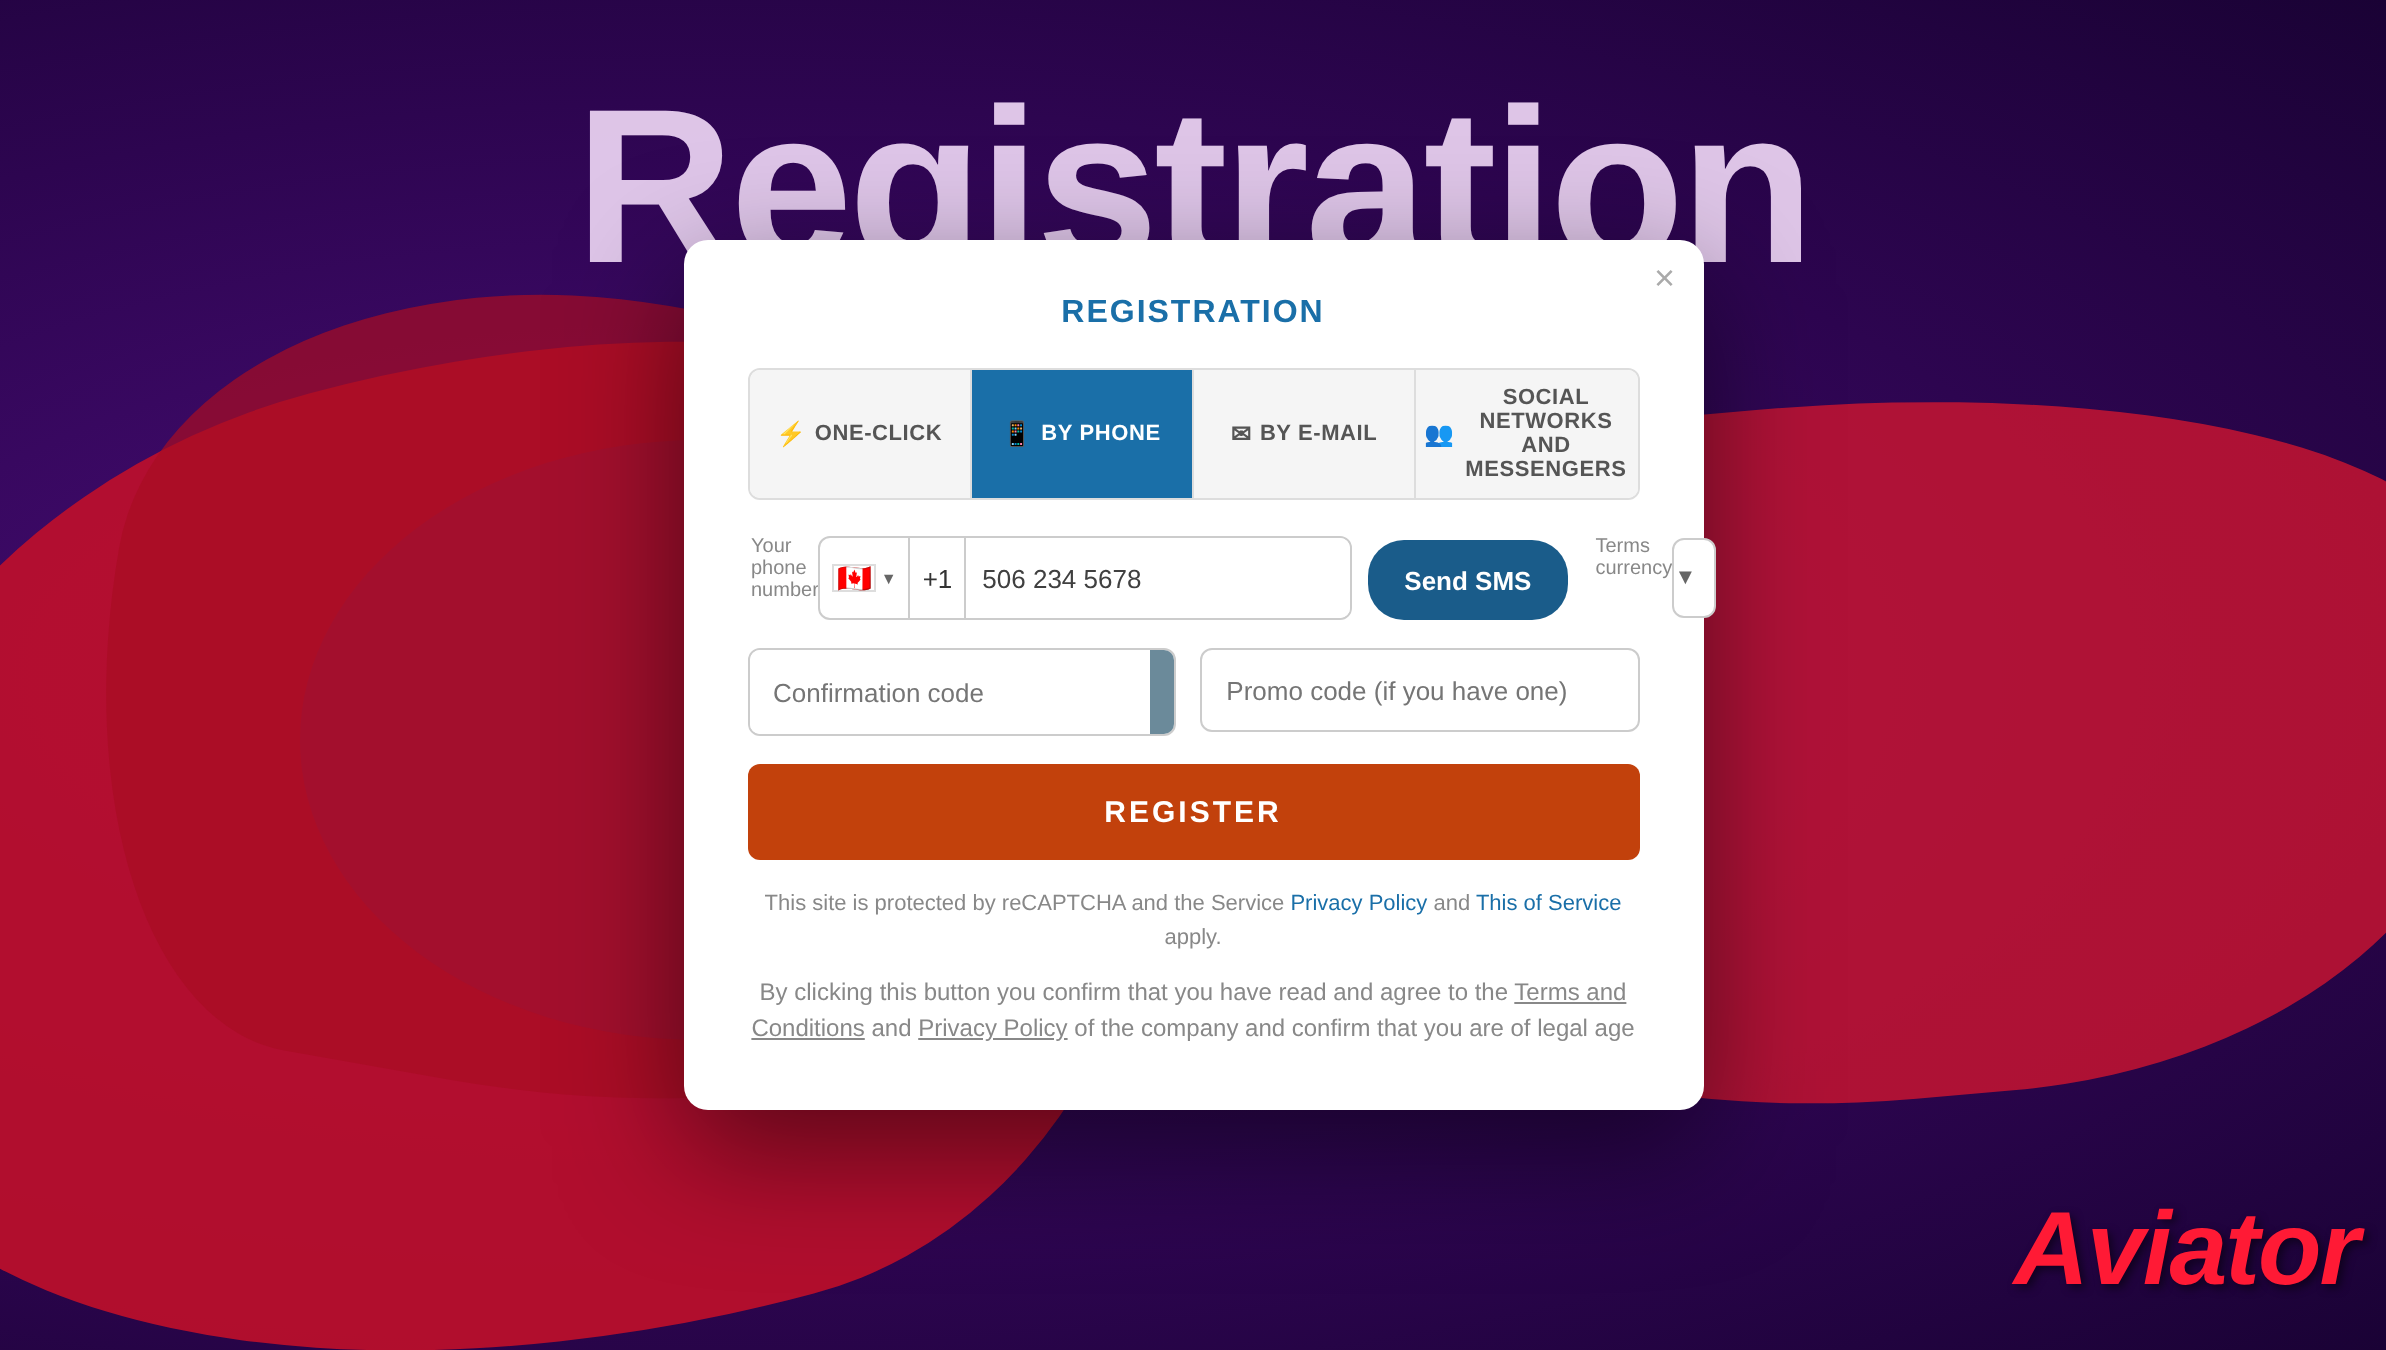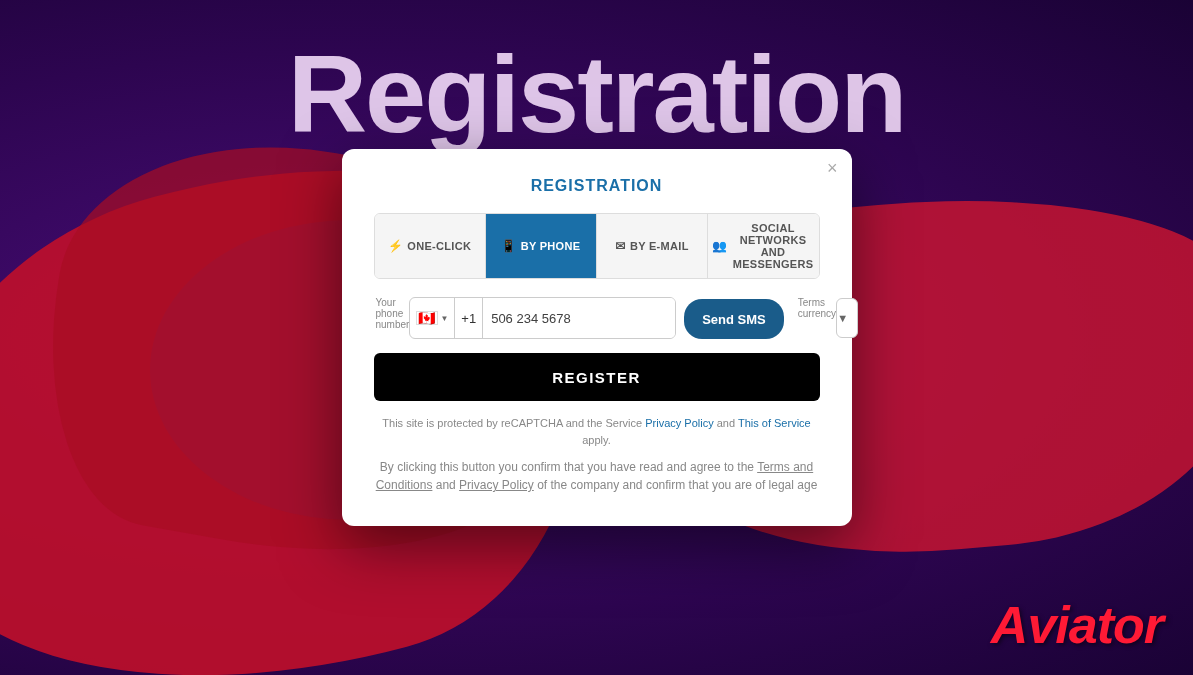--- a/index.html
+++ b/index.html
@@ -84,21 +84,21 @@
       text-transform: none;
       opacity: 0.95;
       z-index: 1;
       font-family: 'Arial Black', Arial, sans-serif;
     }
 
     
     .aviator-logo {
       position: absolute;
       bottom: 20px;
-      right: 30px;
+      right: 14px;
       font-size: 52px;
       font-weight: 900;
       color: #ff1a35;
       font-style: italic;
       font-family: 'Arial Black', Arial, sans-serif;
       z-index: 1;
       text-shadow: 2px 2px 4px rgba(0,0,0,0.5);
       letter-spacing: -1px;
     }
 
@@ -346,21 +346,21 @@
       padding: 0 12px;
       font-size: 13px;
       color: #aaa;
       outline: none;
     }
 
     
     .register-btn {
       width: 100%;
       height: 48px;
-      background: #000000;
+      background: #c2410c;
       color: #fff;
       border: none;
       border-radius: 6px;
       font-size: 15px;
       font-weight: 700;
       letter-spacing: 1.5px;
       text-transform: uppercase;
       cursor: pointer;
       margin-bottom: 14px;
     }
@@ -464,20 +464,30 @@
             <option>Euro (EUR)</option>
             <option>British Pound (GBP)</option>
           </select>
           <span class="select-chevron">▼</span>
         </div>
       </div>
 
     </div>
 
     
+    <div class="confirm-row">
+
+      <div class="confirmation-input-wrapper">
+        <input class="confirmation-input" type="text" placeholder="Confirmation code" style="">
+        <button class="confirm-btn">Confirm</button>
+      </div>
+
+      <input class="promo-input" type="text" placeholder="Promo code (if you have one)" style="">
+
+    </div>
 
     
     <button class="register-btn">REGISTER</button>
 
     
     <div class="captcha-text">
       <span>This site is protected by reCAPTCHA and the Service</span>
       <a href="#">Privacy Policy</a>
       <span>and</span>
       <a href="#">This of Service</a>

